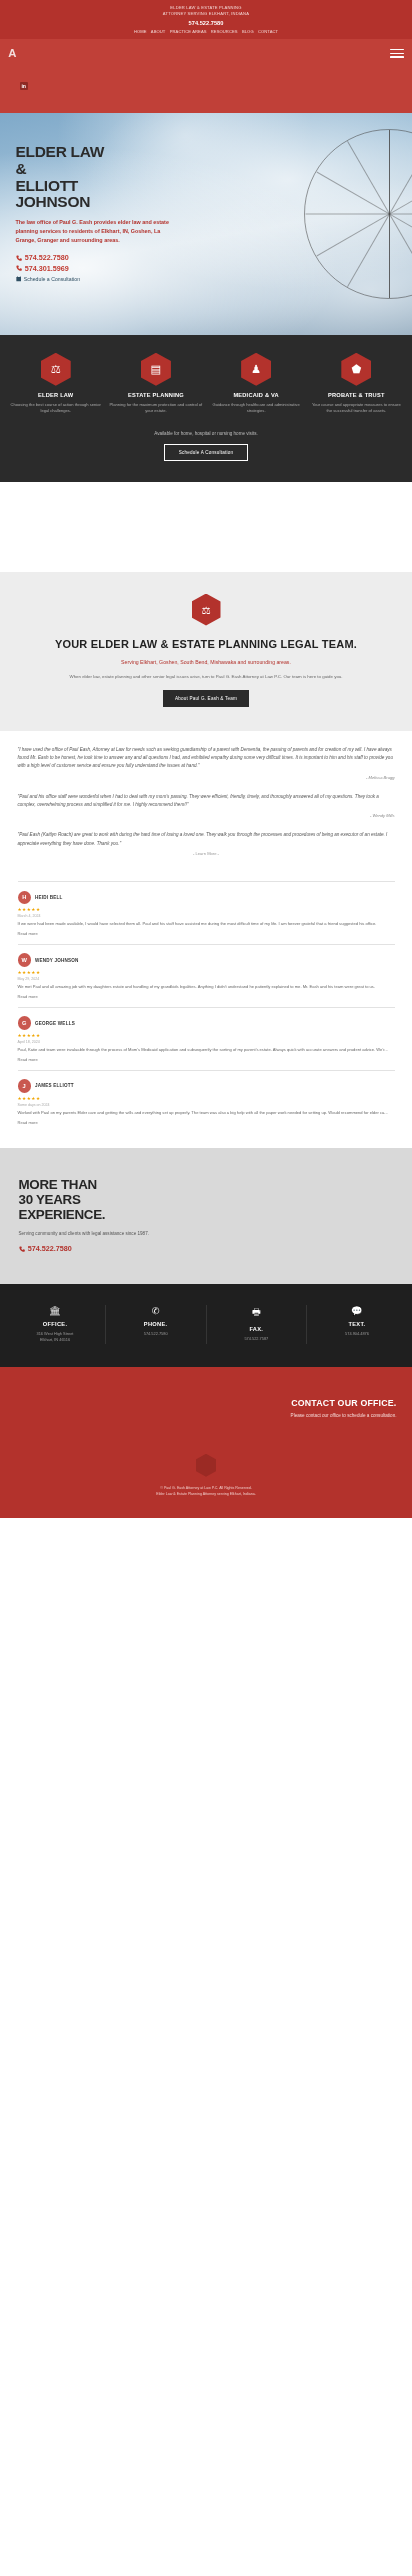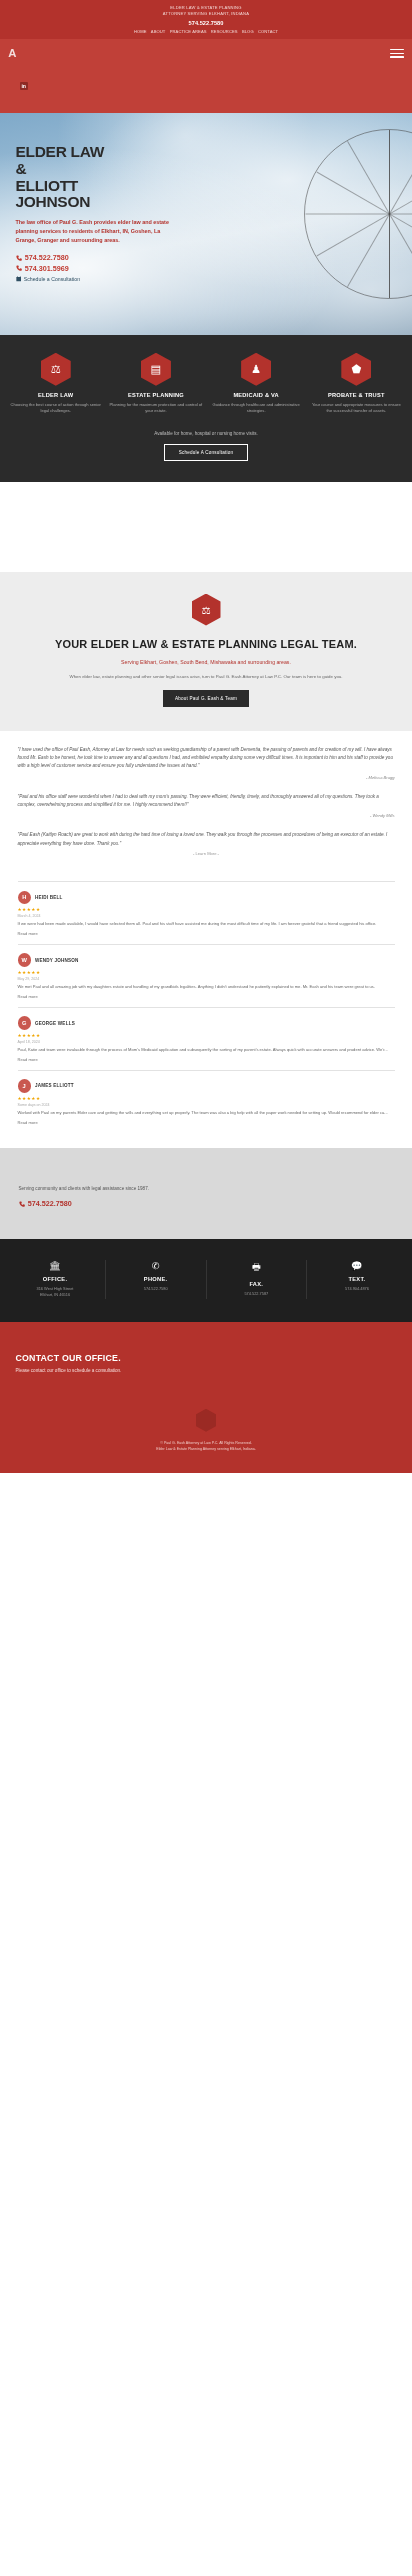--- a/index.html
+++ b/index.html
@@ -305,21 +305,21 @@
     border-right: 0.5px solid #353535;
   }
   .cc:last-child { border-right: none; }
   .cc .ic { font-size: 9.3px; margin-bottom: 5.2px; display: block; color: #fff; }
   .cc h4 { font-size: 5.7px; font-weight: bold; letter-spacing: 0.3px; margin-bottom: 4.1px; }
   .cc p { font-size: 3.9px; color: #9a9a9a; line-height: 1.6; }
 
   
   .footer-cta {
     background: #b3322c;
-    text-align: left;
+    text-align: right;
     color: #fff;
     padding: 31px 15.5px 36px;
   }
   .footer-cta h2 {
     font-size: 8.8px;
     letter-spacing: 0.2px;
     font-weight: bold;
     margin-bottom: 5.2px;
   }
   .footer-cta p { font-size: 4.6px; color: #f5d8d6; }
@@ -498,20 +498,25 @@
       <div class="rv-name">JAMES ELLIOTT</div>
     </div>
     <div class="rv-stars">★★★★★</div>
     <div class="rv-date">Some days on 2024</div>
     <div class="rv-body">Worked with Paul on my parents Elder care and getting the wills and everything set up properly. The team was also a big help with all the paper work needed for setting up. Would recommend for elder ca...</div>
     <a class="rv-more">Read more</a>
   </div>
 </div>
 
 <div class="experience">
+  <h2>
+    <span>MORE THAN</span><br>
+    <span>30 YEARS</span><br>
+    <span>EXPERIENCE.</span>
+  </h2>
   <div class="sub">Serving community and clients with legal assistance since 1987.</div>
   <div class="phone">
     <svg class="ico-phone" viewBox="0 0 16 16" fill="#b3322c">
         <path d="M3 1h3l1.5 4-2 1.5a10 10 0 0 0 4 4L11 8.5l4 1.5v3a2 2 0 0 1-2 2C7 15 1 9 1 3a2 2 0 0 1 2-2z"></path>
       </svg>
     <span>574.522.7580</span>
   </div>
 </div>
 
 <div class="contact-cols">

